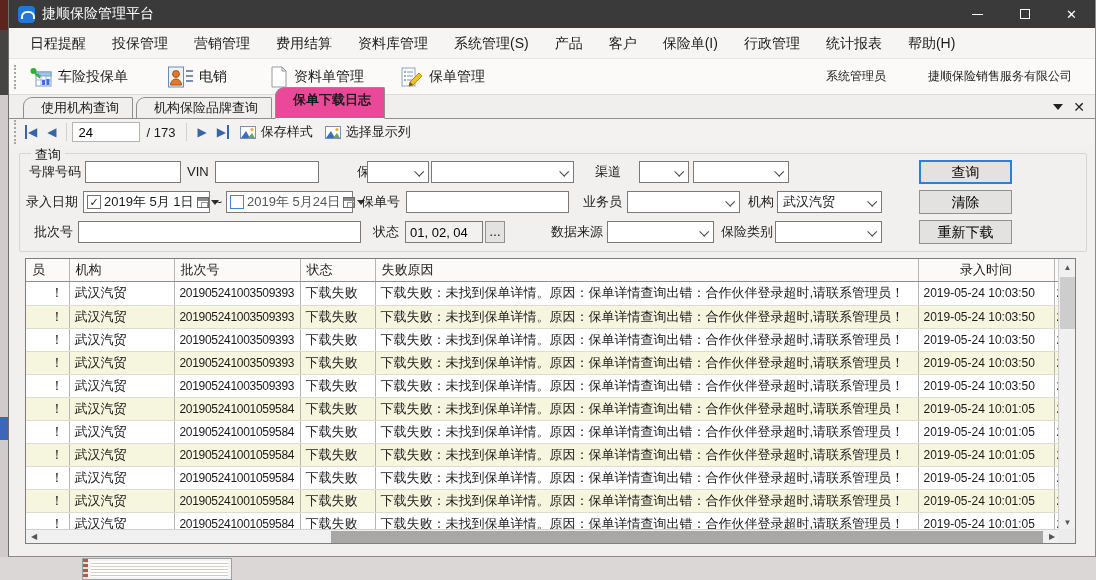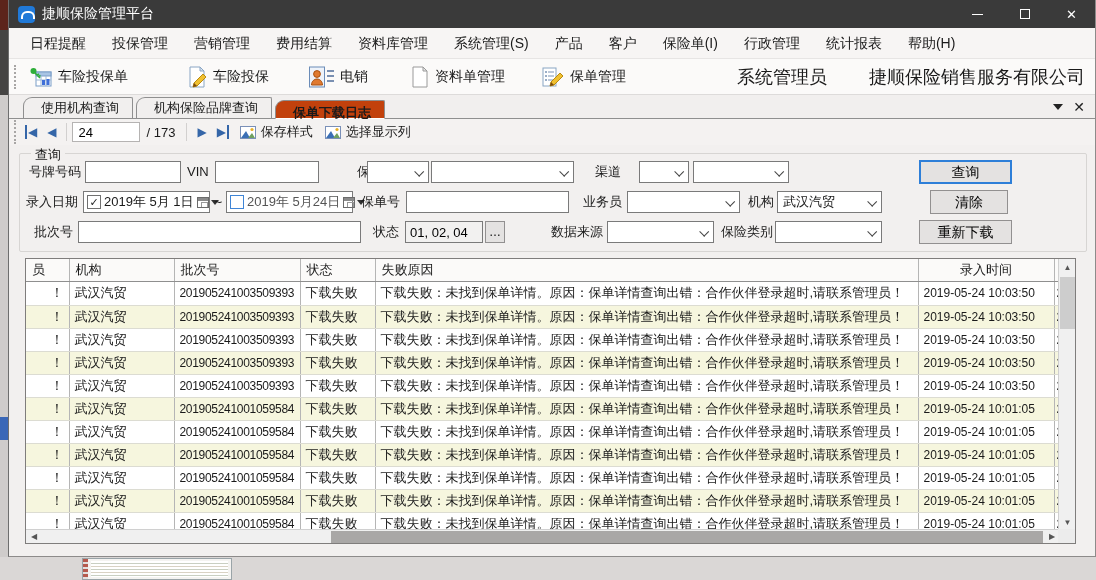--- a/index.html
+++ b/index.html
@@ -30,26 +30,26 @@
   
   .menubar { position:absolute; left:0; top:28px; width:100%; height:30px; background:#f7f5f4; display:flex; align-items:center; padding-left:8px; }
   .menu-item { font-size:14px; padding:0 13px; line-height:30px; white-space:nowrap; }
 
   
   .toolbar { position:absolute; left:0; top:58px; width:100%; height:37px; background:#fbfaf9; border-top:1px solid #e7e5e4; border-bottom:1px solid #dddbda; display:flex; align-items:center; }
   .grip { height:24px; border-left:2px dotted #a8a6a5; margin:0 4px 0 5px; }
   .tool-btn { display:flex; align-items:center; gap:5px; font-size:14px; padding:3px 5px; white-space:nowrap; }
   .tool-btn svg { display:block; }
   .gap1{margin-left:4px;justify-content:space-between;} .gap2{margin-left:48px;} .gap3{margin-left:30px;} .gap4{margin-left:26px;} .gap5{margin-left:32px;}
-  .toolbar-right { margin-left:auto; display:flex; align-items:center; gap:42px; padding-right:10px; font-size:18px; }
+  .toolbar-right { margin-left:auto; display:flex; align-items:center; gap:42px; padding-right:23px; font-size:12px; }
 
   
   .tabbar { position:absolute; left:0; top:95px; width:100%; height:24px; background:#f1efee; border-bottom:1px solid #8f8f8f; display:flex; align-items:flex-end; padding-left:14px; }
   .tab { position:relative; height:21px; line-height:20px; font-size:13px; padding:0 13px 0 17px; background:#f1efee; border:1px solid #8f8f8f; border-bottom:none; border-top-left-radius:9px; border-top-right-radius:2px; margin-right:3px; white-space:nowrap; }
-  .tab.active { height:19px; line-height:23px; background:#c2410c; font-weight:bold; margin-bottom:-1px; border-bottom:1px solid #fff; z-index:2; }
+  .tab.active { height:32px; line-height:23px; background:#ec4899; font-weight:bold; margin-bottom:-1px; border-bottom:1px solid #fff; z-index:2; }
   .tab-extra { position:absolute; right:10px; top:0; height:24px; display:flex; align-items:center; gap:10px; }
   .tab-caret { width:0; height:0; border-left:5px solid transparent; border-right:5px solid transparent; border-top:6px solid #222; }
   .tab-close { font-size:14px; font-weight:bold; color:#222; }
 
   
   .pagerbar { position:absolute; left:0; top:119px; width:100%; height:26px; background:#f4f2f1; display:flex; align-items:center; font-size:13px; }
   .nav-ico { color:#3566a8; font-size:12px; padding:0 5px; display:flex; align-items:center; }
   .nav-bar-l { border-left:2px solid #3566a8; padding-left:1px; }
   .nav-bar-r { border-right:2px solid #3566a8; padding-right:1px; }
   .pager-sep { height:18px; border-left:1px solid #d2d0cf; margin:0 5px; }
@@ -161,29 +161,20 @@
         <rect x="7" y="6" width="15" height="4" fill="#a8c4e4" stroke="#7a9dc8"></rect>
         <line x1="12" y1="10" x2="12" y2="20" stroke="#9db8d6"></line>
           <line x1="17" y1="10" x2="17" y2="20" stroke="#9db8d6"></line>
         <line x1="7" y1="14" x2="22" y2="14" stroke="#9db8d6"></line>
         <rect x="13" y="14" width="3" height="5" fill="#3f6fd8"></rect>
           <rect x="17.5" y="13" width="3" height="6" fill="#3f6fd8"></rect>
         <circle cx="4.5" cy="5" r="3" fill="#2fae3a"></circle>
           <path d="M6 7 L11 12 M8 9 L10 8 M9.5 10.5 L11.5 9.5" stroke="#2fae3a" stroke-width="1.6" fill="none"></path>
       </svg>
       <span>车险投保单</span>
-    </div>
-    <div class="tool-btn gap2">
-      <svg width="22" height="22" viewBox="0 0 22 22">
-        <path d="M4 1 h10 l4 4 v16 h-14 z" fill="#fff" stroke="#8aa6c4"></path>
-        <path d="M14 1 l4 4 h-4 z" fill="#d8e4f2" stroke="#8aa6c4"></path>
-        <path d="M8 17 L17 8 L20 11 L11 20 L7 21 z" fill="#f0c030" stroke="#b88a10"></path>
-        <path d="M8 17 L11 20 L7 21 z" fill="#7a4a10"></path>
-      </svg>
-      <span>车险投保</span>
     </div>
     <div class="tool-btn gap3">
       <svg width="26" height="22" viewBox="0 0 26 22">
         <rect x="0.5" y="1" width="15" height="20" fill="#eef3fa" stroke="#6b8cb8"></rect>
         <circle cx="8" cy="8" r="3.4" fill="#e07a30" stroke="#a85010"></circle>
         <path d="M2.5 19 c0-4 3-6 5.5-6 s5.5 2 5.5 6 z" fill="#e07a30" stroke="#a85010"></path>
         <line x1="18" y1="5" x2="25" y2="5" stroke="#5a76a0" stroke-width="1.6"></line>
         <line x1="18" y1="10" x2="25" y2="10" stroke="#5a76a0" stroke-width="1.6"></line>
         <line x1="18" y1="15" x2="25" y2="15" stroke="#5a76a0" stroke-width="1.6"></line>
       </svg>
@@ -305,21 +296,21 @@
   <input class="q-input" style="left: 397px; top: 191px; width: 163px;">
   <span class="q-label" style="left:574px; top:191px;">业务员</span>
   <div class="q-combo" style="left:618px; top:191px; width:113px;">
       <span class="chev"></span>
     </div>
   <span class="q-label" style="left:739px; top:191px;">机构</span>
   <div class="q-combo" style="left:768px; top:191px; width:105px;">
     <span>武汉汽贸</span>
     <span class="chev"></span>
   </div>
-  <button class="q-btn" style="left:910px; top:190px; width:78px;margin-left:11px;">清除</button>
+  <button class="q-btn" style="left:910px; top:190px; width:93px;">清除</button>
 
   <span class="q-label" style="left:25px; top:221px;">批次号</span>
   <input class="q-input" style="left: 69px; top: 221px; width: 283px;">
   <span class="q-label" style="left:364px; top:221px;">状态</span>
   <input class="q-input status-input" style="left: 396px; top: 221px; width: 78px;" readonly="" value="01, 02, 04">
   <button class="more-btn" style="left:476px; top:221px;">…</button>
   <span class="q-label" style="left:542px; top:221px;">数据来源</span>
   <div class="q-combo" style="left:598px; top:221px; width:107px;">
       <span class="chev"></span>
     </div>

